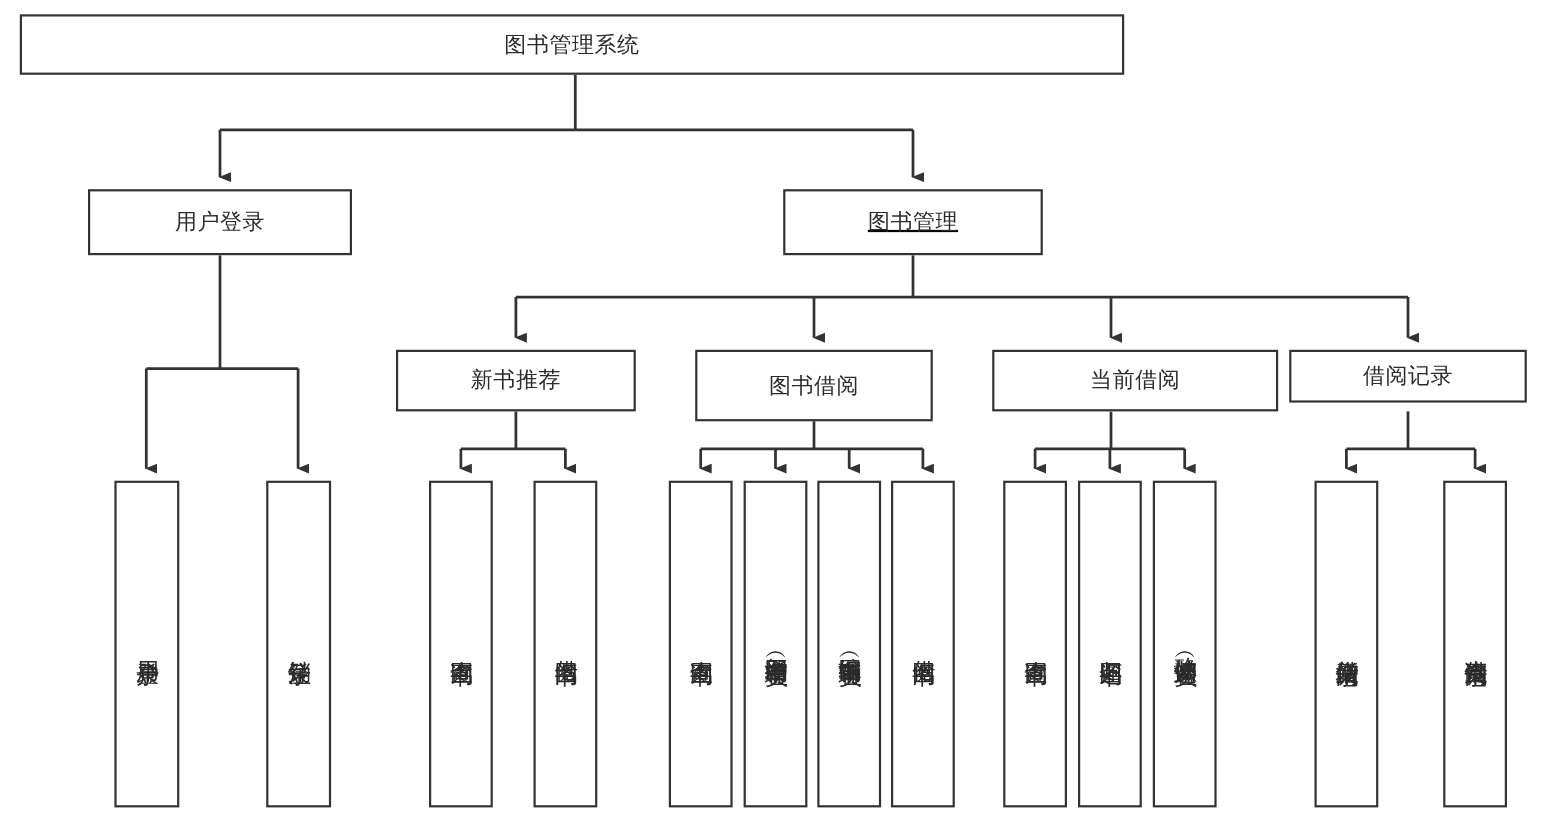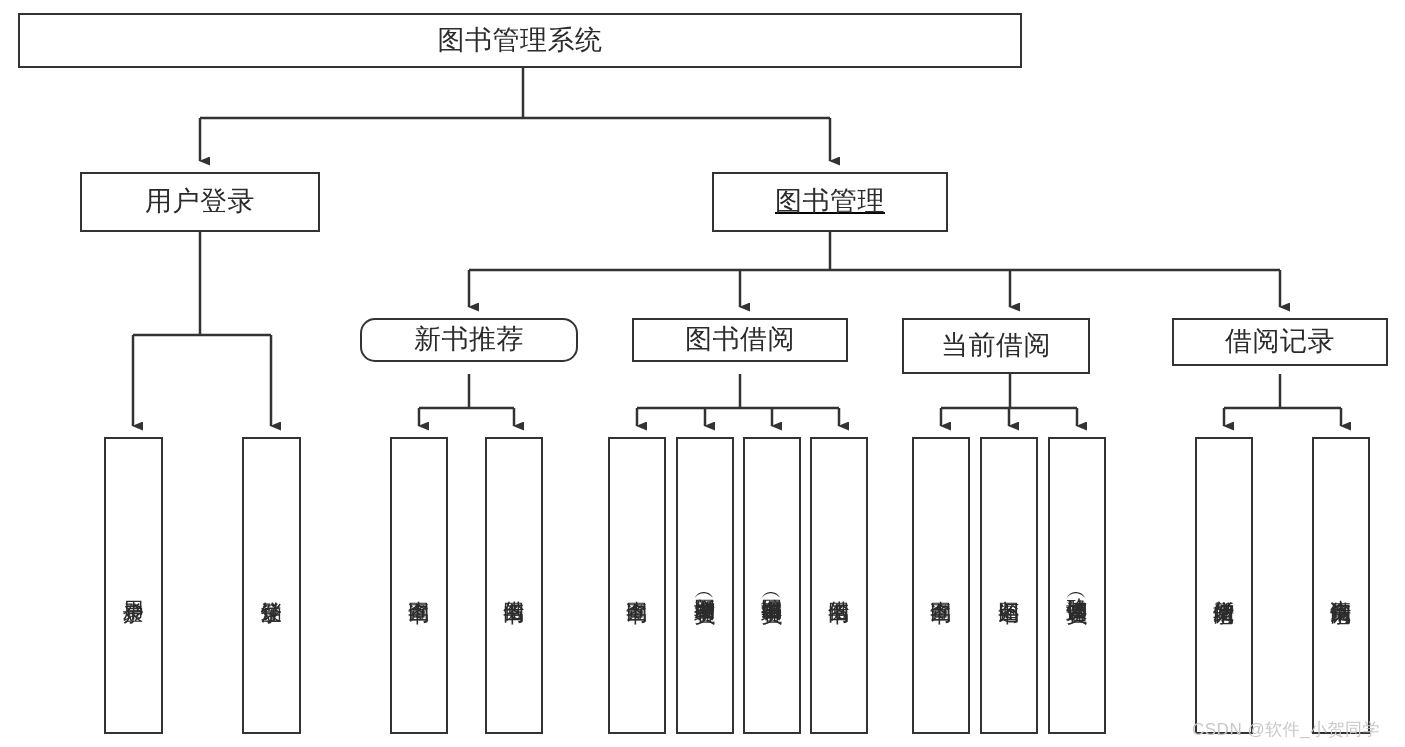--- a/index.html
+++ b/index.html
@@ -29,21 +29,21 @@
     position: absolute;
     box-sizing: border-box;
     background: #ffffff;
     border: 2px solid #333333;
     display: flex;
     align-items: center;
     justify-content: center;
     overflow: hidden;
   }
   .node-label-h {
-    font-size: 27px;
+    font-size: 20px;
     color: #2b2b2b;
     line-height: 1.1;
     letter-spacing: 0.5px;
     white-space: nowrap;
   }
   .node-label-v {
     writing-mode: vertical-rl;
     text-orientation: upright;
     font-size: 21px;
     color: #2b2b2b;
@@ -112,27 +112,27 @@
   <div id="node-layer">
       <div class="node-box" style="left: 18px; top: 13px; width: 1004px; height: 55px;">
         <span class="node-label-h">图书管理系统</span>
       </div>
       <div class="node-box" style="left: 80px; top: 172px; width: 240px; height: 60px;">
         <span class="node-label-h">用户登录</span>
       </div>
       <div class="node-box" style="left: 712px; top: 172px; width: 236px; height: 60px; text-decoration: underline;">
         <span class="node-label-h">图书管理</span>
       </div>
-      <div class="node-box" style="left: 360px; top: 318px; width: 218px; height: 44px; border-radius: 15px;">
+      <div class="node-box" style="left: 360px; top: 318px; width: 218px; height: 56px;">
         <span class="node-label-h">新书推荐</span>
       </div>
-      <div class="node-box" style="left: 632px; top: 318px; width: 216px; height: 44px;">
+      <div class="node-box" style="left: 632px; top: 318px; width: 216px; height: 65px;">
         <span class="node-label-h">图书借阅</span>
       </div>
-      <div class="node-box" style="left: 902px; top: 318px; width: 188px; height: 56px; text-align: right;">
+      <div class="node-box" style="left: 902px; top: 318px; width: 260px; height: 56px; text-align: right;">
         <span class="node-label-h">当前借阅</span>
       </div>
       <div class="node-box" style="left: 1172px; top: 318px; width: 216px; height: 48px;">
         <span class="node-label-h">借阅记录</span>
       </div>
       <div class="node-box" style="left: 104px; top: 437px; width: 59px; height: 297px;">
         <span class="node-label-v">用户登录</span>
       </div>
       <div class="node-box" style="left: 242px; top: 437px; width: 59px; height: 297px;">
         <span class="node-label-v">注销登录</span>
@@ -165,15 +165,14 @@
         <span class="node-label-v">确认归还（管理员）</span>
       </div>
       <div class="node-box" style="left: 1195px; top: 437px; width: 58px; height: 297px;">
         <span class="node-label-v">新增借阅记录</span>
       </div>
       <div class="node-box" style="left: 1312px; top: 437px; width: 58px; height: 297px;">
         <span class="node-label-v">查询借阅记录</span>
       </div>
     </div>
 
-  <div class="watermark" style="left: 1192px; top: 718px;">CSDN @软件_小贺同学</div>
 
 </div>
 
 </body></html>

